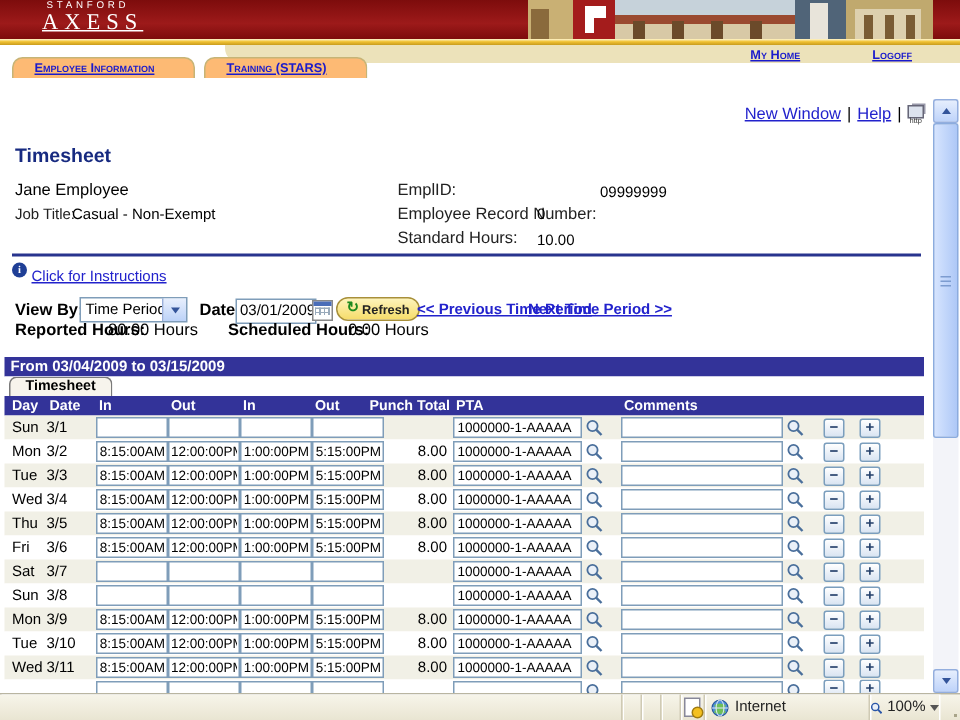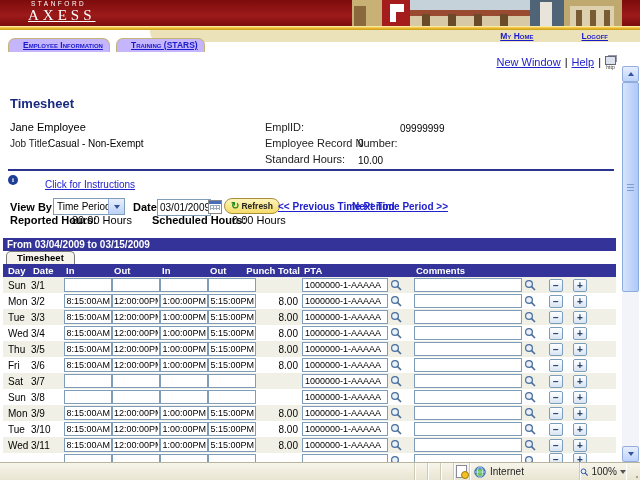--- a/index.html
+++ b/index.html
@@ -16,41 +16,41 @@
 
   .goldbar{position:absolute;left:0;top:26px;width:640px;height:4px;
            background:linear-gradient(#fff6d0,#f1c233 45%,#c89c1e);}
 
   .utilbar{position:absolute;left:150px;top:30px;width:490px;height:12px;background:#ece2ba;
            border-radius:0 0 0 10px;display:flex;justify-content:flex-end;align-items:center;
            gap:48px;padding-right:32px;box-sizing:border-box;}
   .utilbar a{font-size:8.5px;font-weight:bold;font-variant:small-caps;color:#1a1acc;text-decoration:underline;}
 
   .tabsrow{position:absolute;left:0;top:38px;width:640px;height:14px;display:flex;gap:6px;padding-left:8px;}
-  .toptab{background:#c4b5fd;border:1px solid #c6b476;border-bottom:none;border-radius:7px 7px 0 0;
-          padding:1px 6px 0 14px;font-size:8.5px;font-weight:bold;font-variant:small-caps;
+  .toptab{background:#fdba74;border:1px solid #c6b476;border-bottom:none;border-radius:7px 7px 0 0;
+          padding:1px 26px 0 14px;font-size:8.5px;font-weight:bold;font-variant:small-caps;
           color:#1a1acc;text-decoration:underline;white-space:nowrap;cursor:pointer;}
 
   
-  .pagebar{position:absolute;top:56px;right:24px;display:flex;align-items:flex-start;gap:4px;font-size:11px;}
+  .pagebar{position:absolute;top:70px;right:24px;display:flex;align-items:flex-start;gap:4px;font-size:11px;}
   .pagebar a{color:#2222cc;text-decoration:underline;}
   .httpicon{display:inline-block;text-align:center;line-height:1;cursor:pointer;}
   .httpicon .pg{display:block;width:9px;height:7px;border:1px solid #667;background:#dde3ee;margin:0 auto;
                 box-shadow:2px -2px 0 -1px #99a;}
   .httpicon .lbl{font-size:5px;color:#333;display:block;}
 
   
   .ptitle{position:absolute;left:10px;top:96px;font-size:13px;font-weight:bold;color:#172a80;}
   .abs{position:absolute;}
   .lbl2{color:#222;}
   .divider{position:absolute;left:8px;top:169px;width:606px;height:2px;background:#28348e;}
   .instr{position:absolute;left:8px;top:175px;display:flex;align-items:flex-start;gap:3px;}
   .infoicon{width:10px;height:10px;border-radius:50%;background:#1f3f96;color:#fff;font-size:7px;font-weight:bold;
             text-align:center;line-height:10px;font-family:"Liberation Serif",serif;}
-  .instr a{font-size:10px;color:#2222cc;margin-top:4px;margin-left:24px;}
+  .instr a{font-size:10px;color:#2222cc;margin-top:4px;}
 
   
   .bold{font-weight:bold;}
   .xpselect{position:absolute;left:53px;top:198px;width:72px;height:17px;border:1px solid #7f9db9;background:#fff;
             display:flex;align-items:center;box-sizing:border-box;cursor:pointer;}
   .xpselect .val{flex:1;font-size:10px;padding-left:3px;white-space:nowrap;overflow:hidden;}
   .selarrow{width:15px;height:15px;background:linear-gradient(#e8effd,#bcd2f8);border-left:1px solid #9ab0dc;
             display:flex;align-items:center;justify-content:center;}
   .tri-dn{width:0;height:0;border-left:3px solid transparent;border-right:3px solid transparent;border-top:4px solid #33549a;}
   .dateinput{position:absolute;left:157px;top:199px;width:48px;height:15px;border:1px solid #7f9db9;

